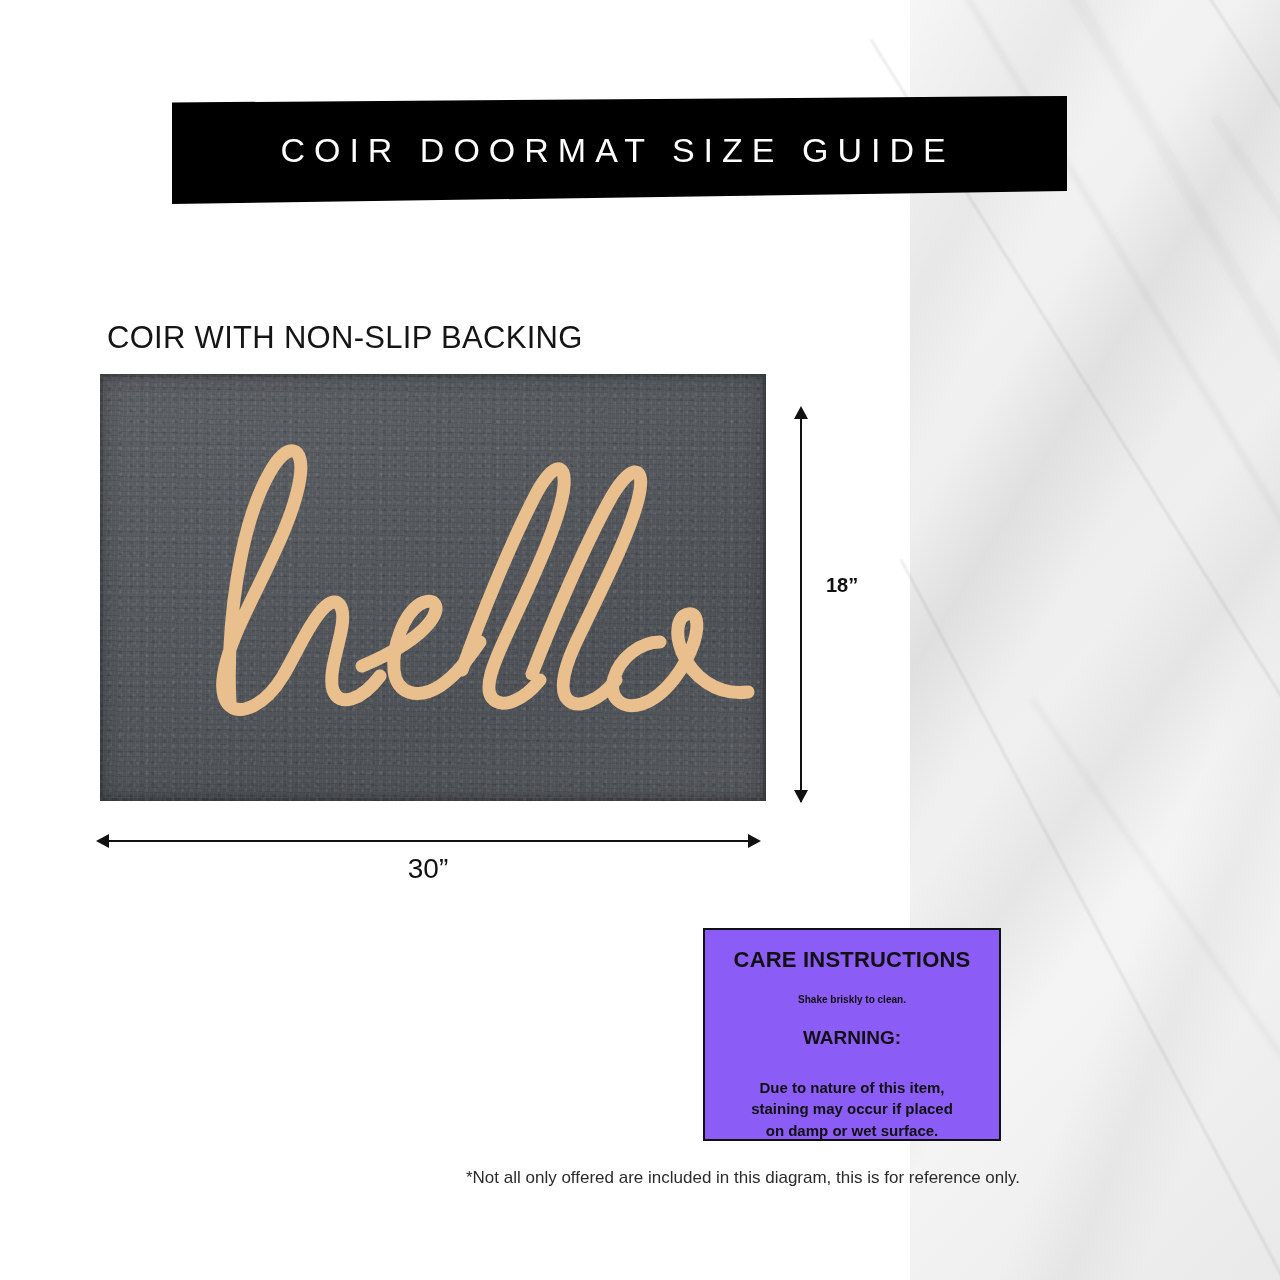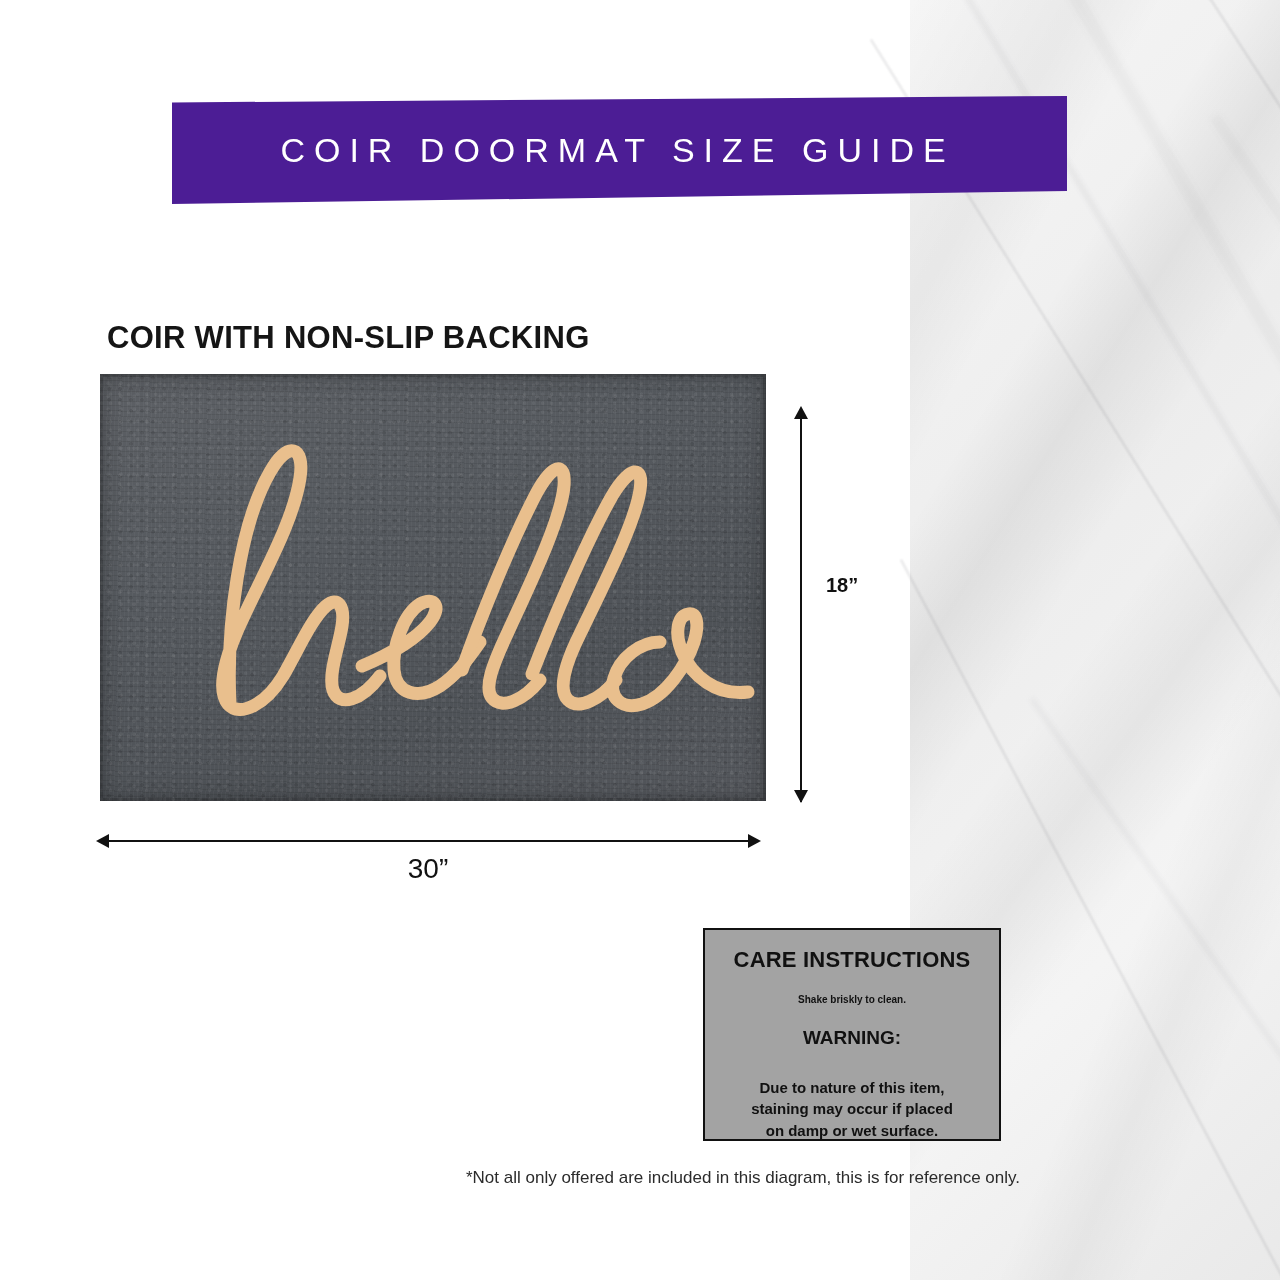--- a/index.html
+++ b/index.html
@@ -41,42 +41,42 @@
   .marble-vein.soft { background: rgba(140,140,145,0.13); filter: blur(2.4px); }
   .marble-vein.faint { background: rgba(150,150,155,0.09); filter: blur(3.4px); }
 
   
   .banner {
     position: absolute;
     left: 172px;
     top: 96px;
     width: 895px;
     height: 108px;
-    background: #4c1d95;
+    background: #000000;
     clip-path: polygon(0% 6%, 100% 0%, 100% 88%, 0% 100%);
     display: flex;
     align-items: center;
     justify-content: center;
   }
   .banner-text {
     color: #ffffff;
     font-size: 34px;
     letter-spacing: 9px;
     font-weight: 400;
     padding-right: 4px;
     white-space: nowrap;
   }
 
   
   .section-heading {
     position: absolute;
     left: 107px;
     top: 320px;
     font-size: 31px;
-    font-weight: bold;
+    font-weight: normal;
     color: #151515;
     letter-spacing: 0.3px;
   }
 
   
   .mat-wrap {
     position: absolute;
     left: 100px;
     top: 374px;
     width: 666px;
@@ -170,21 +170,21 @@
   }
 
   
   .care-box {
     position: absolute;
     left: 703px;
     top: 928px;
     width: 298px;
     height: 213px;
     border: 2px solid #111;
-    background: #a3a3a3;
+    background: #8b5cf6;
     box-sizing: border-box;
     padding-top: 17px;
     text-align: center;
   }
   .care-title {
     font-size: 22px;
     font-weight: bold;
     color: #111;
     letter-spacing: 0.2px;
   }

